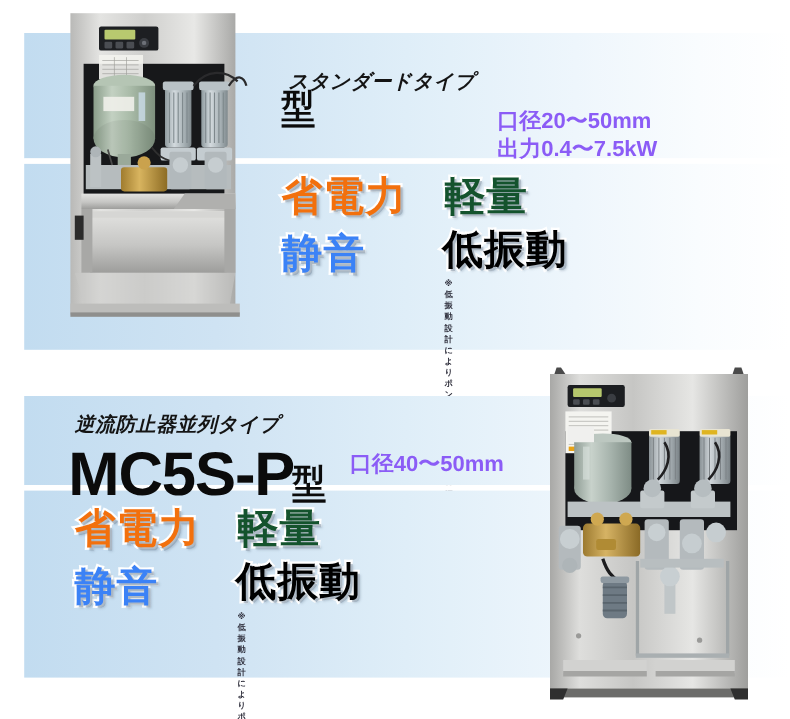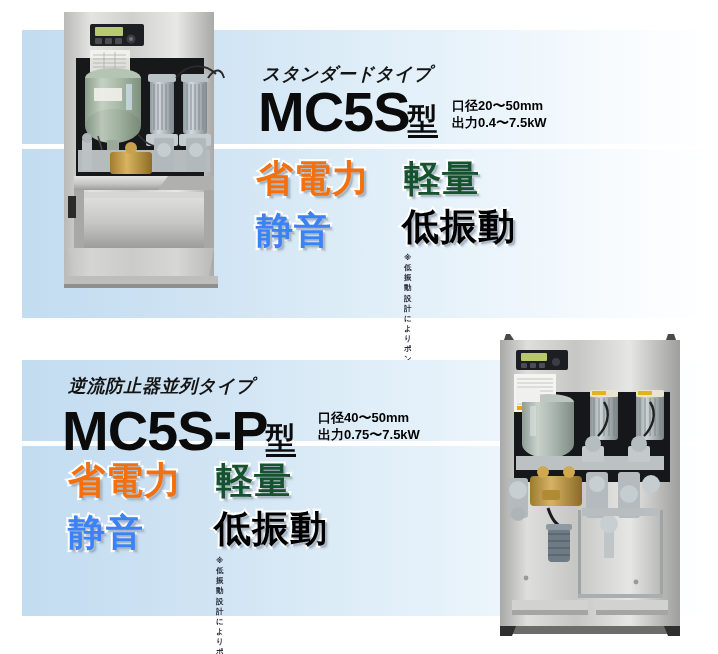--- a/index.html
+++ b/index.html
@@ -53,23 +53,23 @@
     color:#0b0b0b;
     line-height:1;
     margin-left:-2px;
     position:relative;
     top:-2px;
     border-bottom:3px solid #0b0b0b;
     padding-bottom:1px;
   }
   .spec{
     position:absolute;
-    font-size:13px;
+    font-size:20px;
     font-weight:700;
-    color:#000000;
+    color:#8b5cf6;
     line-height:1.32;
     white-space:nowrap;
   }
 
   
   .feature{
     position:absolute;
     font-size:37px;
     font-weight:800;
     line-height:1;
@@ -222,21 +222,20 @@
 
       <polygon points="30,248 176,248 170,282 40,282" fill="#c9c9c7" opacity=".55"></polygon>
       <rect x="26" y="276" width="154" height="10" fill="#bdbdbb"></rect>
       <rect x="26" y="284" width="154" height="4" fill="#8f8f8d"></rect>
     </svg>
   </div>
 
   <div class="subtitle" style="left:262px;top:62px;">スタンダードタイプ</div>
 
   <div class="model" style="left:258px;top:84px;">
-    <span class="m-main">MC5S</span>
     <span class="m-kata">型</span>
   </div>
 
   <div class="spec" style="left:452px;top:97px;">
     <div>口径20〜50mm</div>
     <div>出力0.4〜7.5kW</div>
   </div>
 
   <div class="feature f-orange" style="left:256px;top:160px;">省電力</div>
   <div class="feature f-green" style="left:404px;top:160px;">軽量</div>
@@ -394,21 +393,20 @@
 
   <div class="subtitle" style="left:68px;top:374px;">逆流防止器並列タイプ</div>
 
   <div class="model" style="left:62px;top:391px;margin-top:12px;">
     <span class="m-main">MC5S-P</span>
     <span class="m-kata">型</span>
   </div>
 
   <div class="spec" style="left:318px;top:409px;">
     <div>口径40〜50mm</div>
-    <div>出力0.75〜7.5kW</div>
   </div>
 
   <div class="feature f-orange" style="left:68px;top:462px;">省電力</div>
   <div class="feature f-green" style="left:216px;top:462px;">軽量</div>
   <div class="feature f-blue" style="left:68px;top:514px;">静音</div>
   <div class="feature f-purple" style="left:214px;top:510px;">低振動</div>
 
   <div class="note" style="left:216px;top:556px;">※低振動設計によりポンプ
 　振動伝播を大幅低減</div>
 </div>

